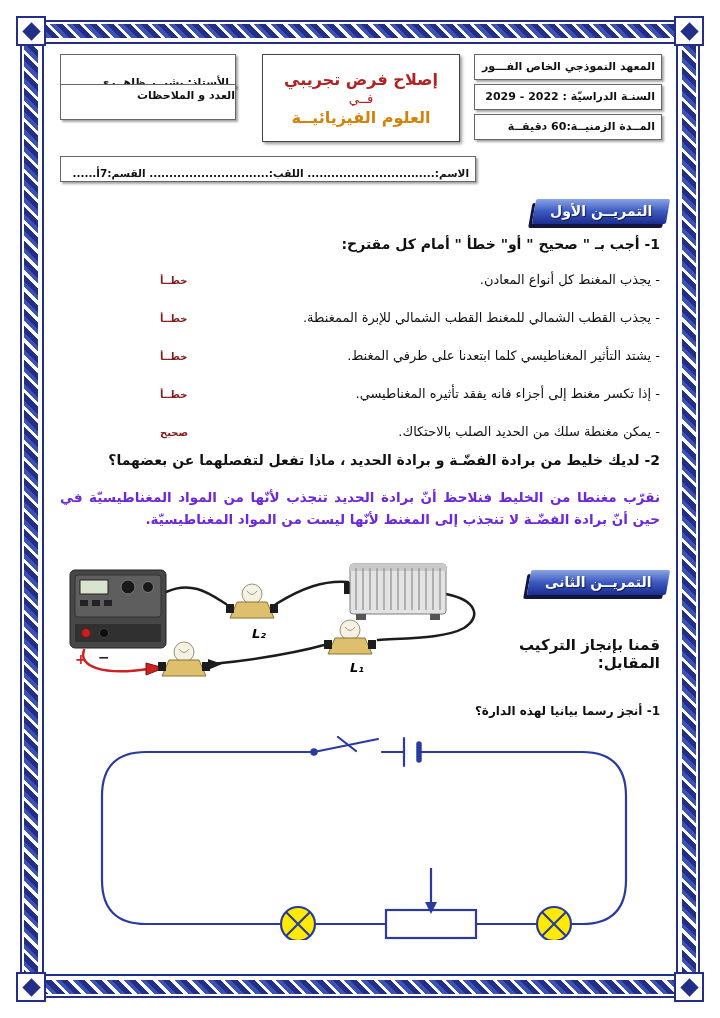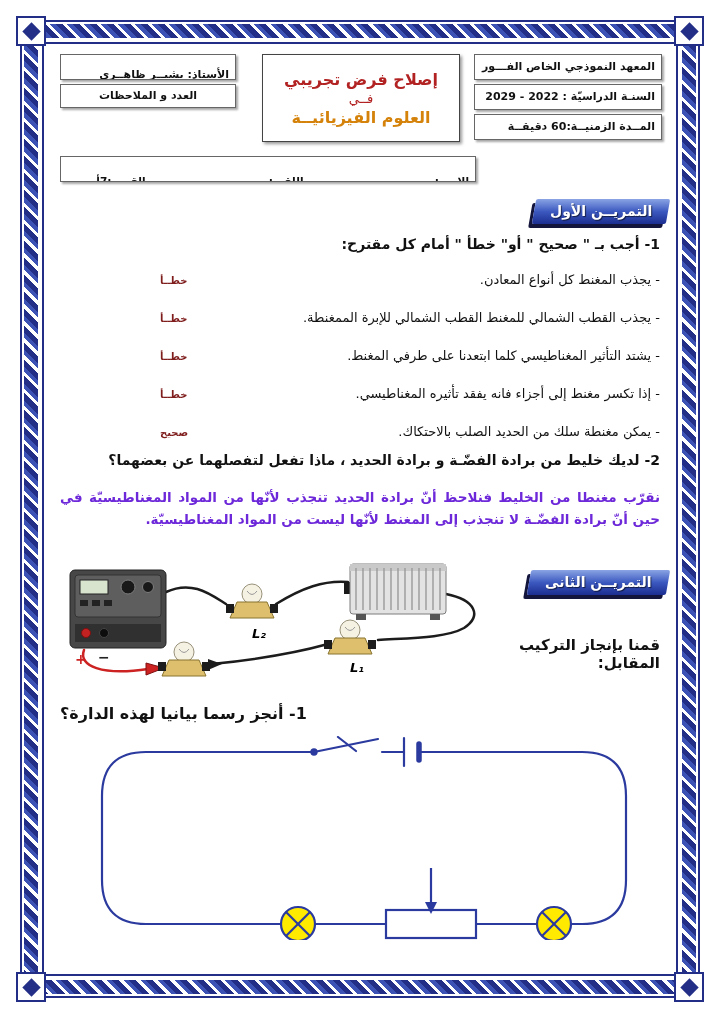--- a/index.html
+++ b/index.html
@@ -26,24 +26,24 @@
     box-shadow:1.5px 1.5px 2px rgba(0,0,0,.35); font-size:11px; font-weight:bold;
     direction:rtl; overflow:hidden; white-space:nowrap; }
   .info-row { right:58px; width:188px; height:26px; line-height:24px; padding:0 6px; text-align:right; }
   .info1{top:54px}.info2{top:84px}.info3{top:114px}.info4{top:156px}
   .title-box { left:262px; top:54px; width:198px; height:88px; border:1px solid #444;
     box-shadow:2px 2px 3px rgba(0,0,0,.4); display:flex; flex-direction:column;
     align-items:center; justify-content:center; gap:2px; white-space:normal; }
   .title-line1{color:#b22222;font-size:16px;font-weight:bold;}
   .title-line2{color:#b22222;font-size:13px;font-weight:normal;}
   .title-line3{color:#d4820a;font-size:16px;font-weight:bold;}
-  .teacher-box { left:60px; top:54px; width:176px; height:26px; line-height:24px; text-align:right; padding:8px 6px; }
-  .notes-box   { left:60px; top:84px; width:176px; height:24px; line-height:22px; text-align:center; }
+  .teacher-box { left:60px; top:54px; width:176px; height:26px; line-height:24px; text-align:right; padding:16px 6px; }
+  .notes-box   { left:60px; top:84px; width:176px; height:36px; line-height:22px; }
   .name-row    { left:60px; top:156px; width:416px; height:26px; line-height:24px; text-align:right;
-                 padding:12px 6px; font-size:10.5px; }
+                 padding:4px 6px; font-size:10.5px; }
 
   
   .banner { position:absolute; height:25px; line-height:25px; padding:0 16px; color:#fff;
     font-weight:bold; font-size:14px; border-radius:2px;
     background:linear-gradient(180deg,#8aa4e4 0%,#3c59c0 50%,#1b2d90 100%);
     transform:skewX(-10deg); box-shadow:-3px 4px 0 #13153c; }
   .banner > span { display:inline-block; transform:skewX(10deg); text-shadow:1px 1px 1px rgba(0,0,0,.6); }
   .banner1 { right:52px; top:199px; }
   .banner2 { right:52px; top:570px; }
 
@@ -54,21 +54,21 @@
   .tf-list { position:absolute; right:60px; left:60px; top:270px; direction:rtl; }
   .tf-row { display:flex; justify-content:space-between; align-items:baseline;
     padding-left:100px; margin-bottom:17px; font-size:13px; line-height:20px; }
   .tf-answer { color:#7f1d1d; font-weight:bold; font-size:10px; }
   .q2 { top:452px; }
   .answer2 { position:absolute; right:60px; left:60px; top:486px; direction:rtl;
     text-align:justify; color:#6d28d9; font-weight:bold; font-size:13.5px; line-height:1.65; }
   .intro2 { position:absolute; right:60px; top:636px; width:172px; direction:rtl;
     text-align:right; font-weight:bold; font-size:15px; }
   .q21 { position:absolute; right:60px; top:704px; left:60px; direction:rtl;
-    text-align:left; font-weight:bold; font-size:16px; }
+    text-align:right; font-weight:bold; font-size:12px; }
 
   .photo   { position:absolute; left:62px;  top:556px; width:430px; height:148px; }
   .diagram { position:absolute; left:86px;  top:736px; width:556px; height:204px; }
 </style>
 </head>
 <body>
 
 <div class="page">
 
   <div class="frame-outer"></div>

